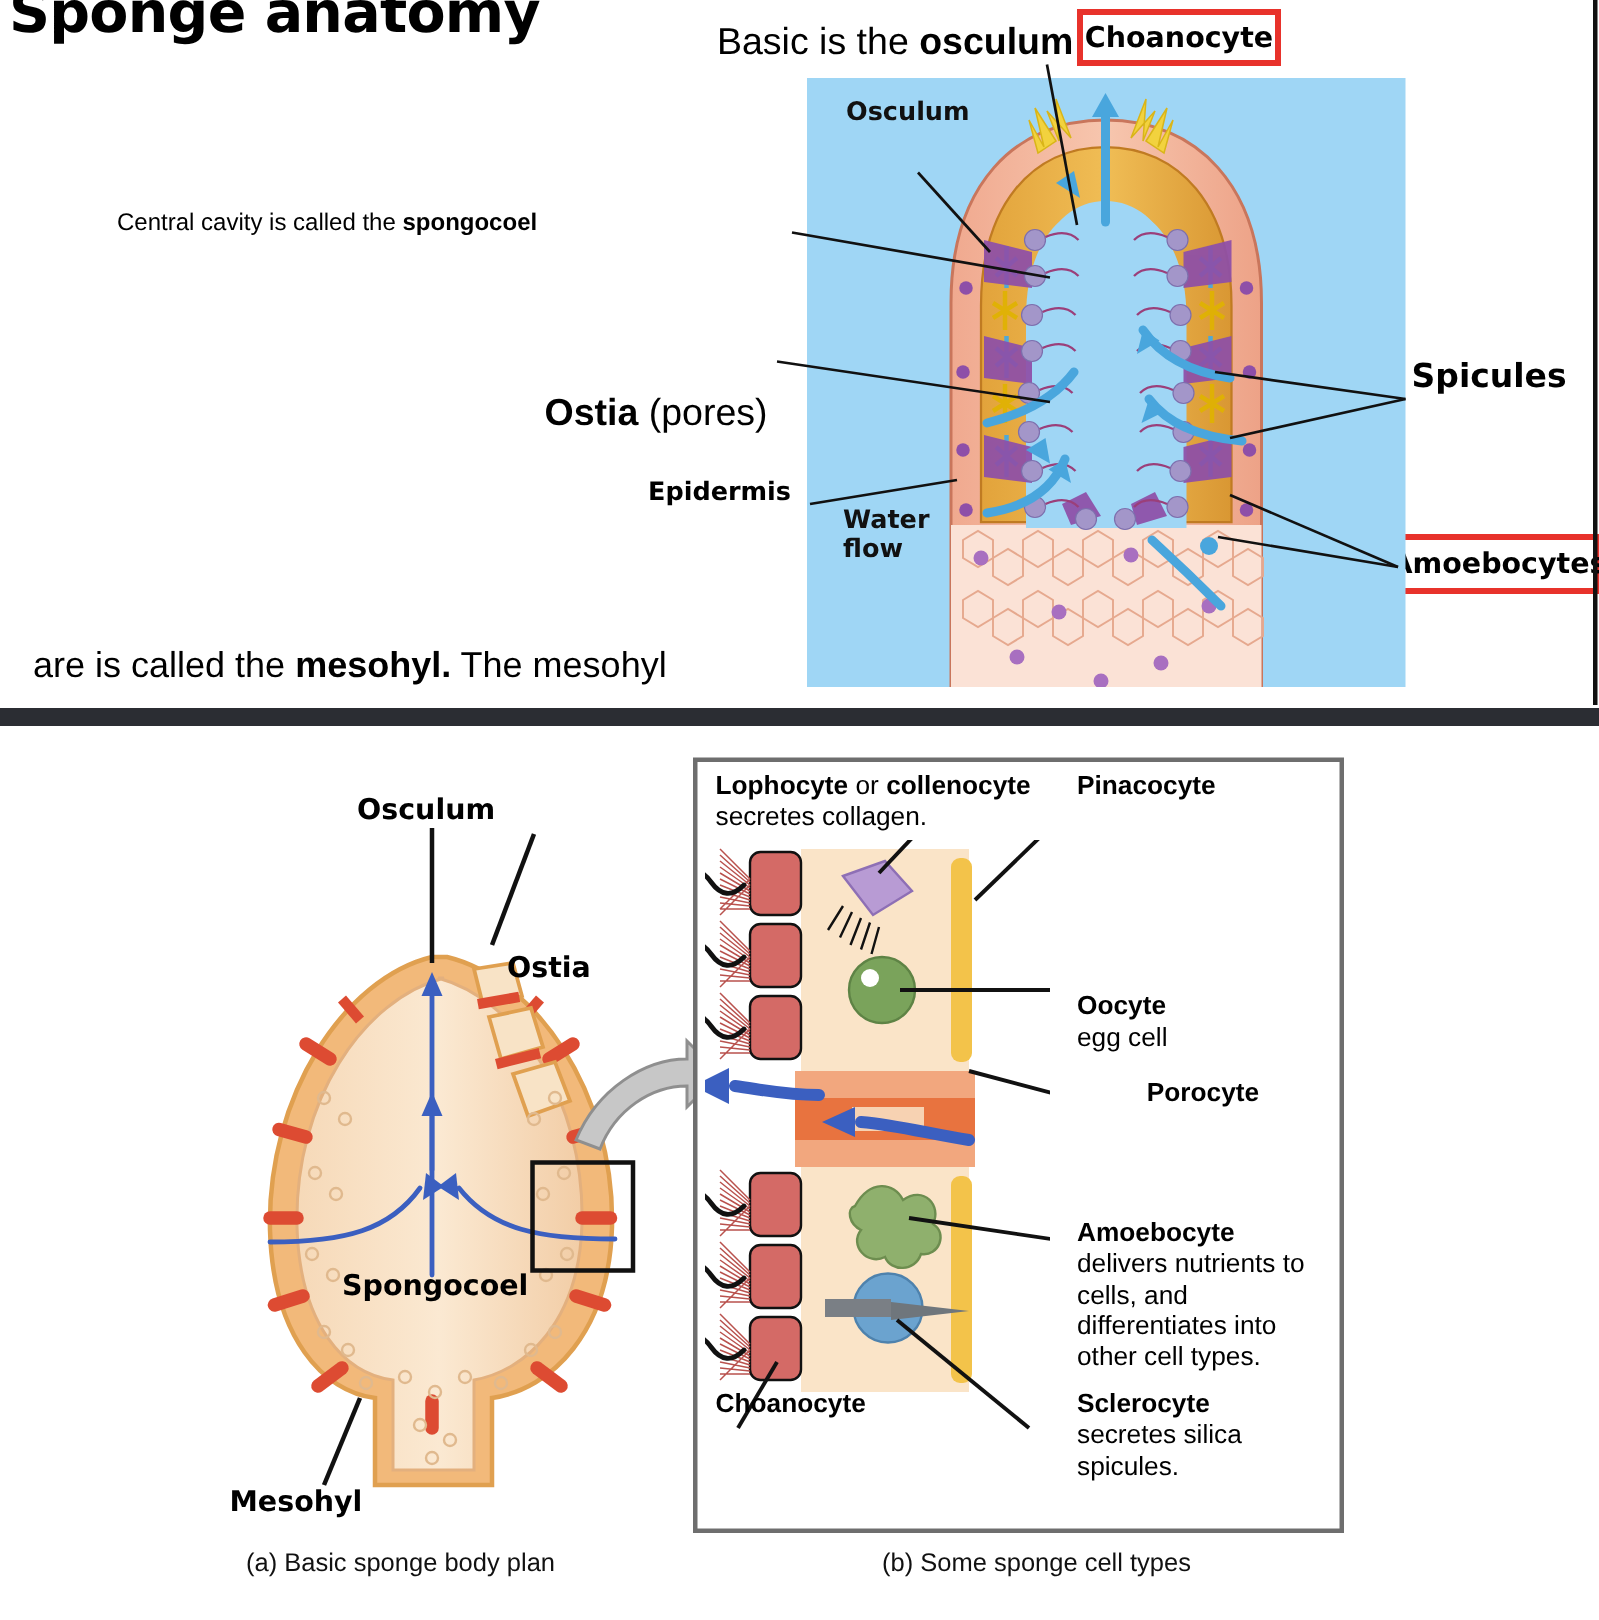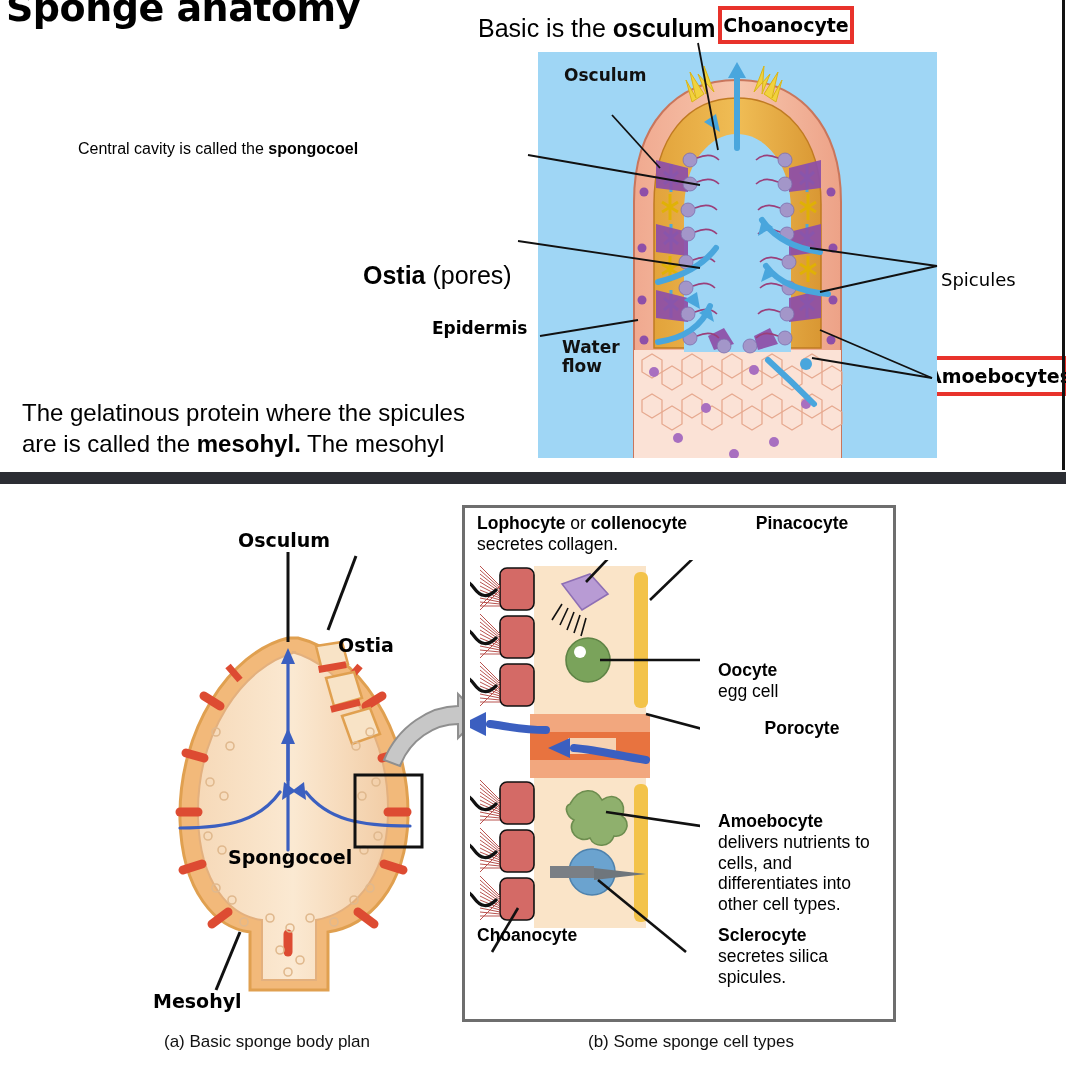--- a/index.html
+++ b/index.html
@@ -44,21 +44,21 @@
   #lbl-osculum{left:238px;top:529px;font-size:19px;font-weight:bold;
                font-family:"DejaVu Sans",sans-serif;}
   #lbl-ostia{left:338px;top:634px;font-size:19px;font-weight:bold;
              font-family:"DejaVu Sans",sans-serif;}
   #lbl-spongocoel{left:228px;top:846px;font-size:19px;font-weight:bold;
                   font-family:"DejaVu Sans",sans-serif;}
   #lbl-mesohyl{left:153px;top:990px;font-size:19px;font-weight:bold;
                font-family:"DejaVu Sans",sans-serif;}
 
   #lbl-lopho{left:477px;top:513px;width:232px;}
-  #lbl-pina{left:718px;top:513px;width:168px;text-align:center;}
+  #lbl-pina{left:718px;top:513px;width:168px;}
   #lbl-oocyte{left:718px;top:660px;width:168px;}
   #lbl-poro{left:718px;top:718px;width:168px;text-align:center;}
   #lbl-amoebo{left:718px;top:811px;width:170px;}
   #lbl-sclero{left:718px;top:925px;width:168px;}
   #lbl-choano{left:477px;top:925px;width:215px;}
 </style>
 </head>
 <body>
 
 <div class="abs" id="slide-title">Sponge anatomy</div>
@@ -69,21 +69,21 @@
 
 <div class="abs" id="callout-spongocoel">
   <span>Central cavity is called the </span><span class="bold">spongocoel</span>
 </div>
 
 <div class="abs" id="callout-ostia">
   <span class="bold">Ostia</span><span> (pores)</span>
 </div>
 
 <div class="abs" id="callout-mesohyl">
-  <span>The gelatinous protein where the spicules</span><br>
+  <br>
   <span>are is called the </span><span class="bold">mesohyl.</span><span> The mesohyl</span>
 </div>
 
 <div class="abs redbox" id="redbox-choanocyte">
   <span>Choanocyte</span>
 </div>
 <div class="abs redbox" id="redbox-amoebocytes">
   <span>Amoebocytes</span>
 </div>
 
@@ -260,21 +260,21 @@
     <line x1="698" y1="43" x2="718" y2="150"></line>
     <line x1="937" y1="266" x2="810" y2="248"></line>
     <line x1="937" y1="266" x2="820" y2="292"></line>
     <line x1="932" y1="378" x2="820" y2="330"></line>
     <line x1="932" y1="378" x2="812" y2="358"></line>
     <line x1="540" y1="336" x2="638" y2="320"></line>
     <line x1="612" y1="115" x2="660" y2="168"></line>
   </g>
 </svg>
 <div class="abs" style="left:432px;top:318px;font-size:17px;font-weight:bold;font-family:'DejaVu Sans',sans-serif;">Epidermis</div>
-<div class="abs" style="left:941px;top:269px;font-size:18px;font-weight:normal;font-family:'DejaVu Sans',sans-serif;">Spicules</div>
+<div class="abs" style="left:941px;top:239px;font-size:22px;font-weight:bold;font-family:'DejaVu Sans',sans-serif;">Spicules</div>
 
 <div class="abs" id="section-divider"></div>
 
 <svg class="abs" style="left:120px;top:520px;width:340px;height:500px;">
   <defs>
     <linearGradient id="wallG" x1="0" y1="0" x2="1" y2="0">
       <stop offset="0" stop-color="#f6d9b8"></stop>
       <stop offset="0.5" stop-color="#fbe9d2"></stop>
       <stop offset="1" stop-color="#f2cda6"></stop>
     </linearGradient>

